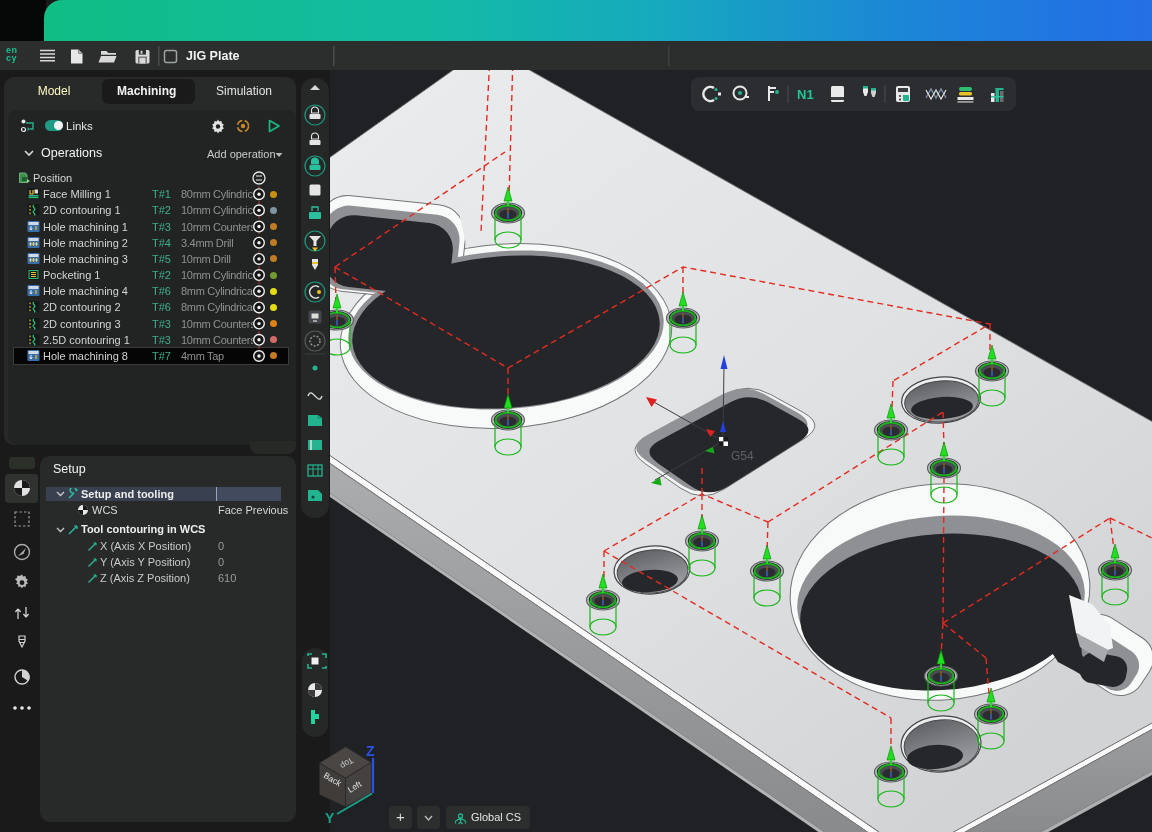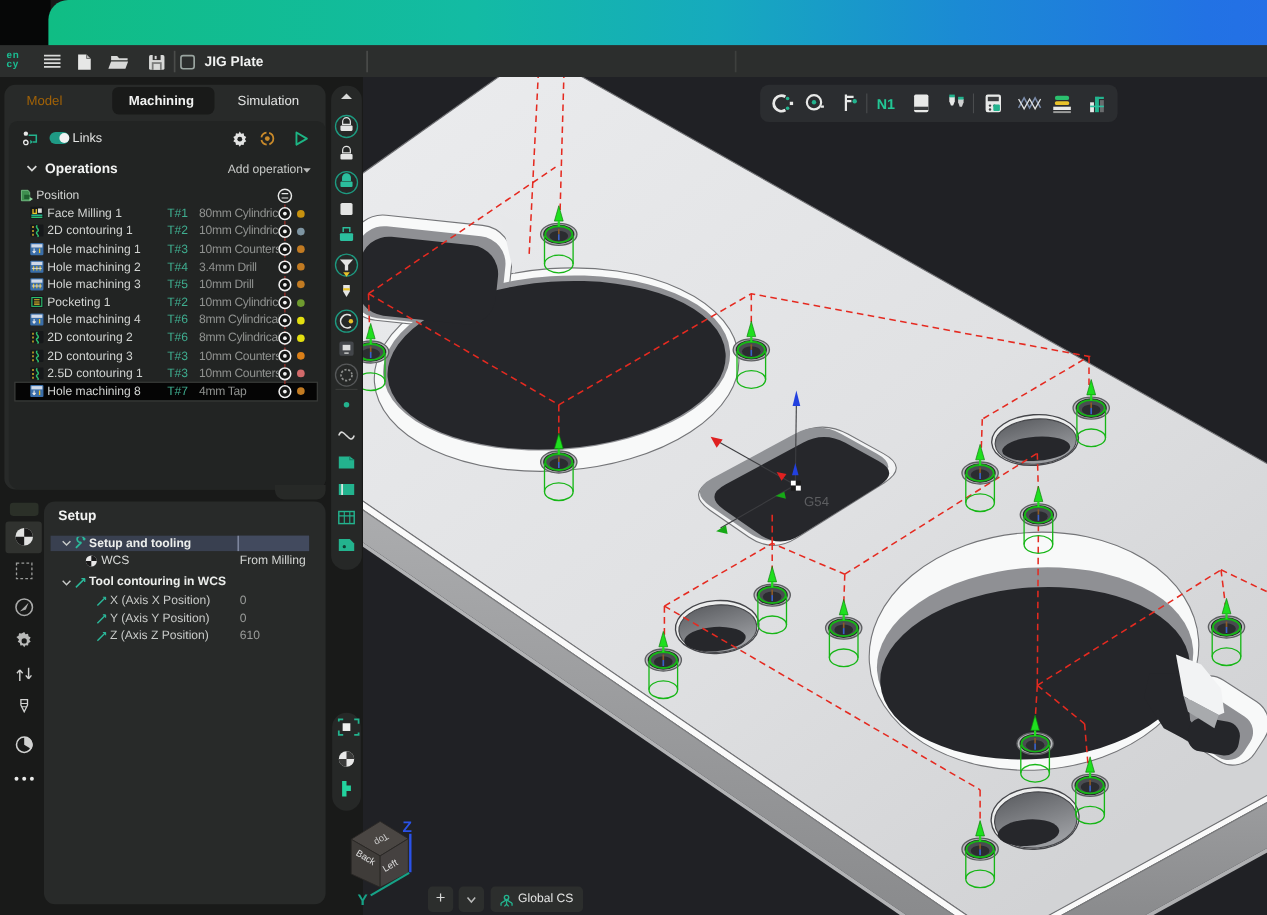--- a/index.html
+++ b/index.html
@@ -320,21 +320,21 @@
 </g>
 <rect x="120" y="0" width="1.5" height="20" fill="#4a4c4a"></rect>
 <rect x="126.5" y="4.5" width="12" height="12" rx="2" fill="none" stroke="#9aa5a0" stroke-width="1.5"></rect>
 <rect x="295" y="0" width="1.5" height="20" fill="#4a4c4a"></rect>
     <rect x="630" y="0" width="1.5" height="20" fill="#3e403e"></rect>
 </svg>
 <div class="lbl" style="left:186px;top:49px;color:#f0f1f0;font-size:12.5px;font-weight:bold">JIG Plate</div>
 
 <div class="abs" style="left:4px;top:77px;width:292px;height:368px;background:#282a29;border-radius:10px"></div>
 <div class="abs" style="left:102px;top:79px;width:93px;height:25px;background:#191a19;border-radius:6px"></div>
-<div class="lbl" style="left:24px;top:84px;width:60px;font-size:12px;color:#a16207">Model</div>
+<div class="lbl" style="left:24px;top:84px;width:60px;text-align:center;font-size:12px;color:#fef9c3">Model</div>
 <div class="lbl" style="left:117px;top:84px;width:60px;text-align:left;font-size:12px;color:#f2f3f2;font-weight:bold">Machining</div>
 <div class="lbl" style="left:207px;top:84px;width:74px;text-align:center;font-size:12px;color:#e2e3e2">Simulation</div>
 <div class="abs" style="left:8px;top:110px;width:288px;height:335px;background:#222423;border-radius:8px 8px 10px 10px"></div>
 <svg class="abs" style="left:20px;top:118px" width="16" height="16" viewBox="0 0 16 16">
     <circle cx="3.5" cy="3.5" r="2" fill="#e8e8e8"></circle>
     <circle cx="3.5" cy="11.5" r="2" fill="none" stroke="#e8e8e8" stroke-width="1.2"></circle>
     <path d="M6 5 h7 v6 h-3" fill="none" stroke="#23b38e" stroke-width="1.4"></path>
     <path d="M10 11 l-2.5-2 v4z" fill="#23b38e"></path>
   </svg>
 <div class="abs" style="left:45px;top:120px;width:18px;height:11px;border-radius:6px;background:#1f9a85"></div>
@@ -347,21 +347,21 @@
 <svg class="abs" style="left:235px;top:118px" width="16" height="16" viewBox="0 0 16 16">
     <circle cx="8" cy="8" r="5.5" fill="none" stroke="#c98a2a" stroke-width="1.6" stroke-dasharray="6.5,2.5"></circle>
     <circle cx="8" cy="8" r="2.2" fill="#c98a2a"></circle>
   </svg>
 <svg class="abs" style="left:266px;top:118px" width="16" height="16" viewBox="0 0 16 16">
     <path d="M3.5 2.5 L13 8 L3.5 13.5z" fill="none" stroke="#1db584" stroke-width="1.7" stroke-linejoin="round"></path>
   </svg>
 <svg class="abs" style="left:23px;top:148px" width="12" height="10" viewBox="0 0 12 10">
     <path d="M2 3 l4 4 4-4" fill="none" stroke="#d8d9d8" stroke-width="1.6"></path>
   </svg>
-<div class="lbl" style="left:41px;top:146px;font-size:12.5px;font-weight:bold;color:#f2f3f2">Operations</div>
+<div class="lbl" style="left:41px;top:146px;font-size:12.5px;font-weight:normal;color:#f2f3f2">Operations</div>
 <div class="lbl" style="left:207px;top:148px;font-size:11px;color:#c9cbc9">Add operation</div>
 <svg class="abs" style="left:274px;top:151px" width="10" height="8" viewBox="0 0 10 8">
     <path d="M1.5 2 l3.5 4 3.5-4z" fill="#b8b9b8"></path>
   </svg>
 <div class="abs" style="left:14px;top:348px;width:274px;height:16px;background:#050505;outline:1px solid #3a3c3a"></div>
 <div class="abs" style="left:250px;top:441px;width:46px;height:13px;background:#272927;border-radius:0 0 8px 8px"></div>
 <svg class="abs" style="left:0;top:162px" width="296" height="210" viewBox="0 0 296 210">
     <line x1="259" y1="24" x2="259" y2="194" stroke="#b03028" stroke-width="1" stroke-dasharray="3,2"></line>
     <circle cx="259" cy="16.0" r="6" fill="#222423" stroke="#e8e9e8" stroke-width="1.3"></circle>
     <path d="M256 14.0 h6 M256 18.0 h6" stroke="#e8e9e8" stroke-width="1"></path>
@@ -495,38 +495,38 @@
     <rect x="1.5" y="2" width="10" height="3" fill="#cfd9e8"></rect>
     <path d="M4 6 v4 m0 0 l-1.3-1.8 m1.3 1.8 l1.3-1.8" stroke="#e8e8e8" stroke-width="1"></path>
     <path d="M9 6 v4" stroke="#e8c22a" stroke-width="1.2"></path>
   </svg>
 <div class="lbl" style="left:43px;top:349.98px;font-size:11px;color:#d2d4d2">Hole machining 8</div>
 <div class="lbl" style="left:152px;top:349.98px;font-size:11px;color:#3fae90">T#7</div>
 <div class="lbl" style="left:181px;top:349.98px;font-size:11px;color:#8f918f;width:72px;overflow:hidden;letter-spacing:-0.3px">4mm Tap</div>
 <div class="abs" style="left:270px;top:352.48px;width:7px;height:7px;border-radius:50%;background:#c27b22"></div>
 
 <div class="abs" style="left:40px;top:456px;width:256px;height:366px;background:#282a29;border-radius:10px"></div>
-<div class="lbl" style="left:53px;top:462px;font-size:12.5px;font-weight:bold;color:#f2f3f2">Setup</div>
+<div class="lbl" style="left:53px;top:462px;font-size:12.5px;font-weight:normal;color:#f2f3f2">Setup</div>
 <div class="abs" style="left:46px;top:487px;width:235px;height:14px;background:#394050"></div>
 <div class="abs" style="left:217px;top:487px;width:64px;height:14px;background:#424a5e"></div>
 <div class="abs" style="left:216px;top:487px;width:1px;height:14px;background:#9aa3bd"></div>
 <svg class="abs" style="left:56px;top:490px" width="9" height="8" viewBox="0 0 9 8">
     <path d="M1 2 l3.5 3.5 L8 2" fill="none" stroke="#c8cac8" stroke-width="1.3"></path>
   </svg>
 <svg class="abs" style="left:67px;top:488px" width="12" height="12" viewBox="0 0 12 12">
     <path d="M2 10 L7 5 a3 3 0 1 1 2-2 L10.5 1.5" fill="none" stroke="#2bb89a" stroke-width="1.6"></path>
   </svg>
 <div class="lbl" style="left:81px;top:488px;font-size:11px;font-weight:bold;color:#eceeec">Setup and tooling</div>
 <svg class="abs" style="left:77px;top:504px" width="12" height="12" viewBox="0 0 12 12">
     <circle cx="6" cy="6" r="5" fill="#e8e8e8"></circle>
     <path d="M6 6 L6 1 A5 5 0 0 1 11 6 Z" fill="#1a1a1a"></path>
     <path d="M6 6 L6 11 A5 5 0 0 1 1 6 Z" fill="#1a1a1a"></path>
   </svg>
 <div class="lbl" style="left:92px;top:504px;font-size:11px;color:#d8dad8">WCS</div>
-<div class="lbl" style="left:218px;top:504px;font-size:11px;color:#d4d6d4">From Milling</div>
+<div class="lbl" style="left:218px;top:504px;font-size:11px;color:#d4d6d4">Face Previous</div>
 <svg class="abs" style="left:56px;top:526px" width="9" height="8" viewBox="0 0 9 8">
     <path d="M1 2 l3.5 3.5 L8 2" fill="none" stroke="#c8cac8" stroke-width="1.3"></path>
   </svg>
 <svg class="abs" style="left:67px;top:523px" width="13" height="13" viewBox="0 0 13 13">
     <path d="M2 11 L10 3" stroke="#2bb89a" stroke-width="1.4"></path>
     <path d="M10 3 l-3 0 m3 0 l0 3" stroke="#2bb89a" stroke-width="1.2" fill="none"></path>
   </svg>
 <div class="lbl" style="left:81px;top:523px;font-size:11px;font-weight:bold;color:#eceeec">Tool contouring in WCS</div>
 <svg class="abs" style="left:87px;top:541px" width="11" height="11" viewBox="0 0 11 11">
     <path d="M1.5 9.5 L9 2" stroke="#2bb89a" stroke-width="1.3"></path>

